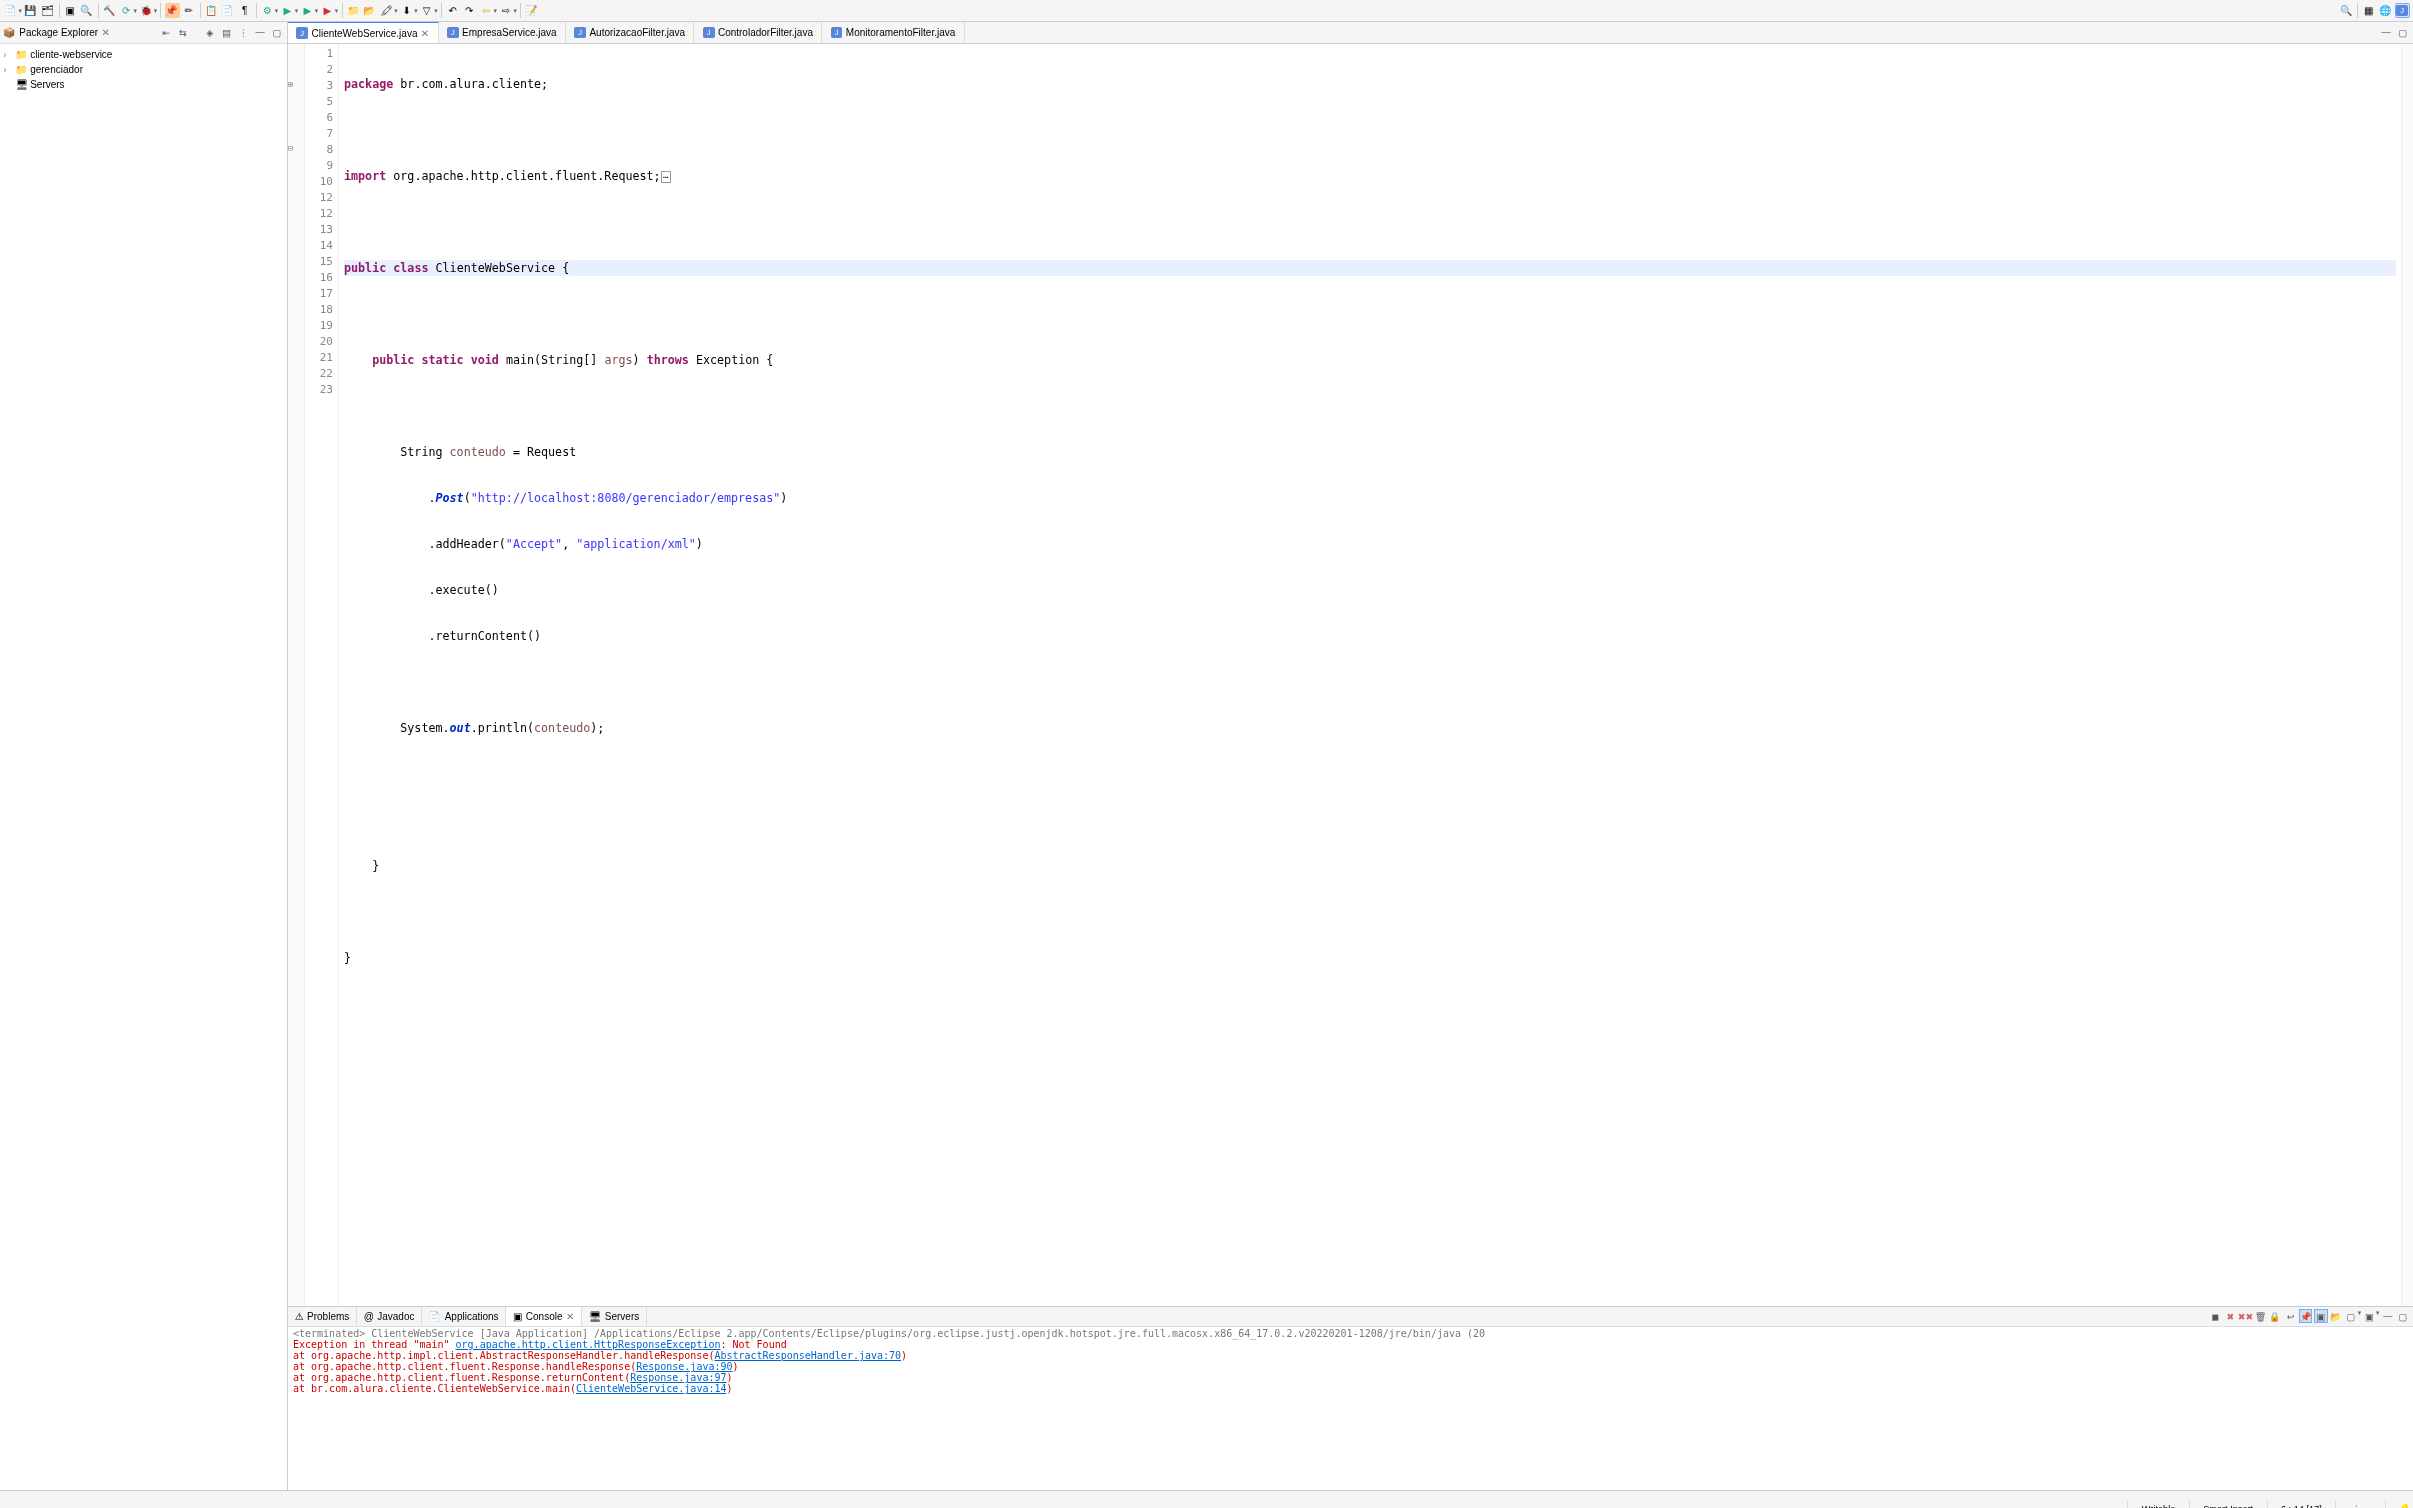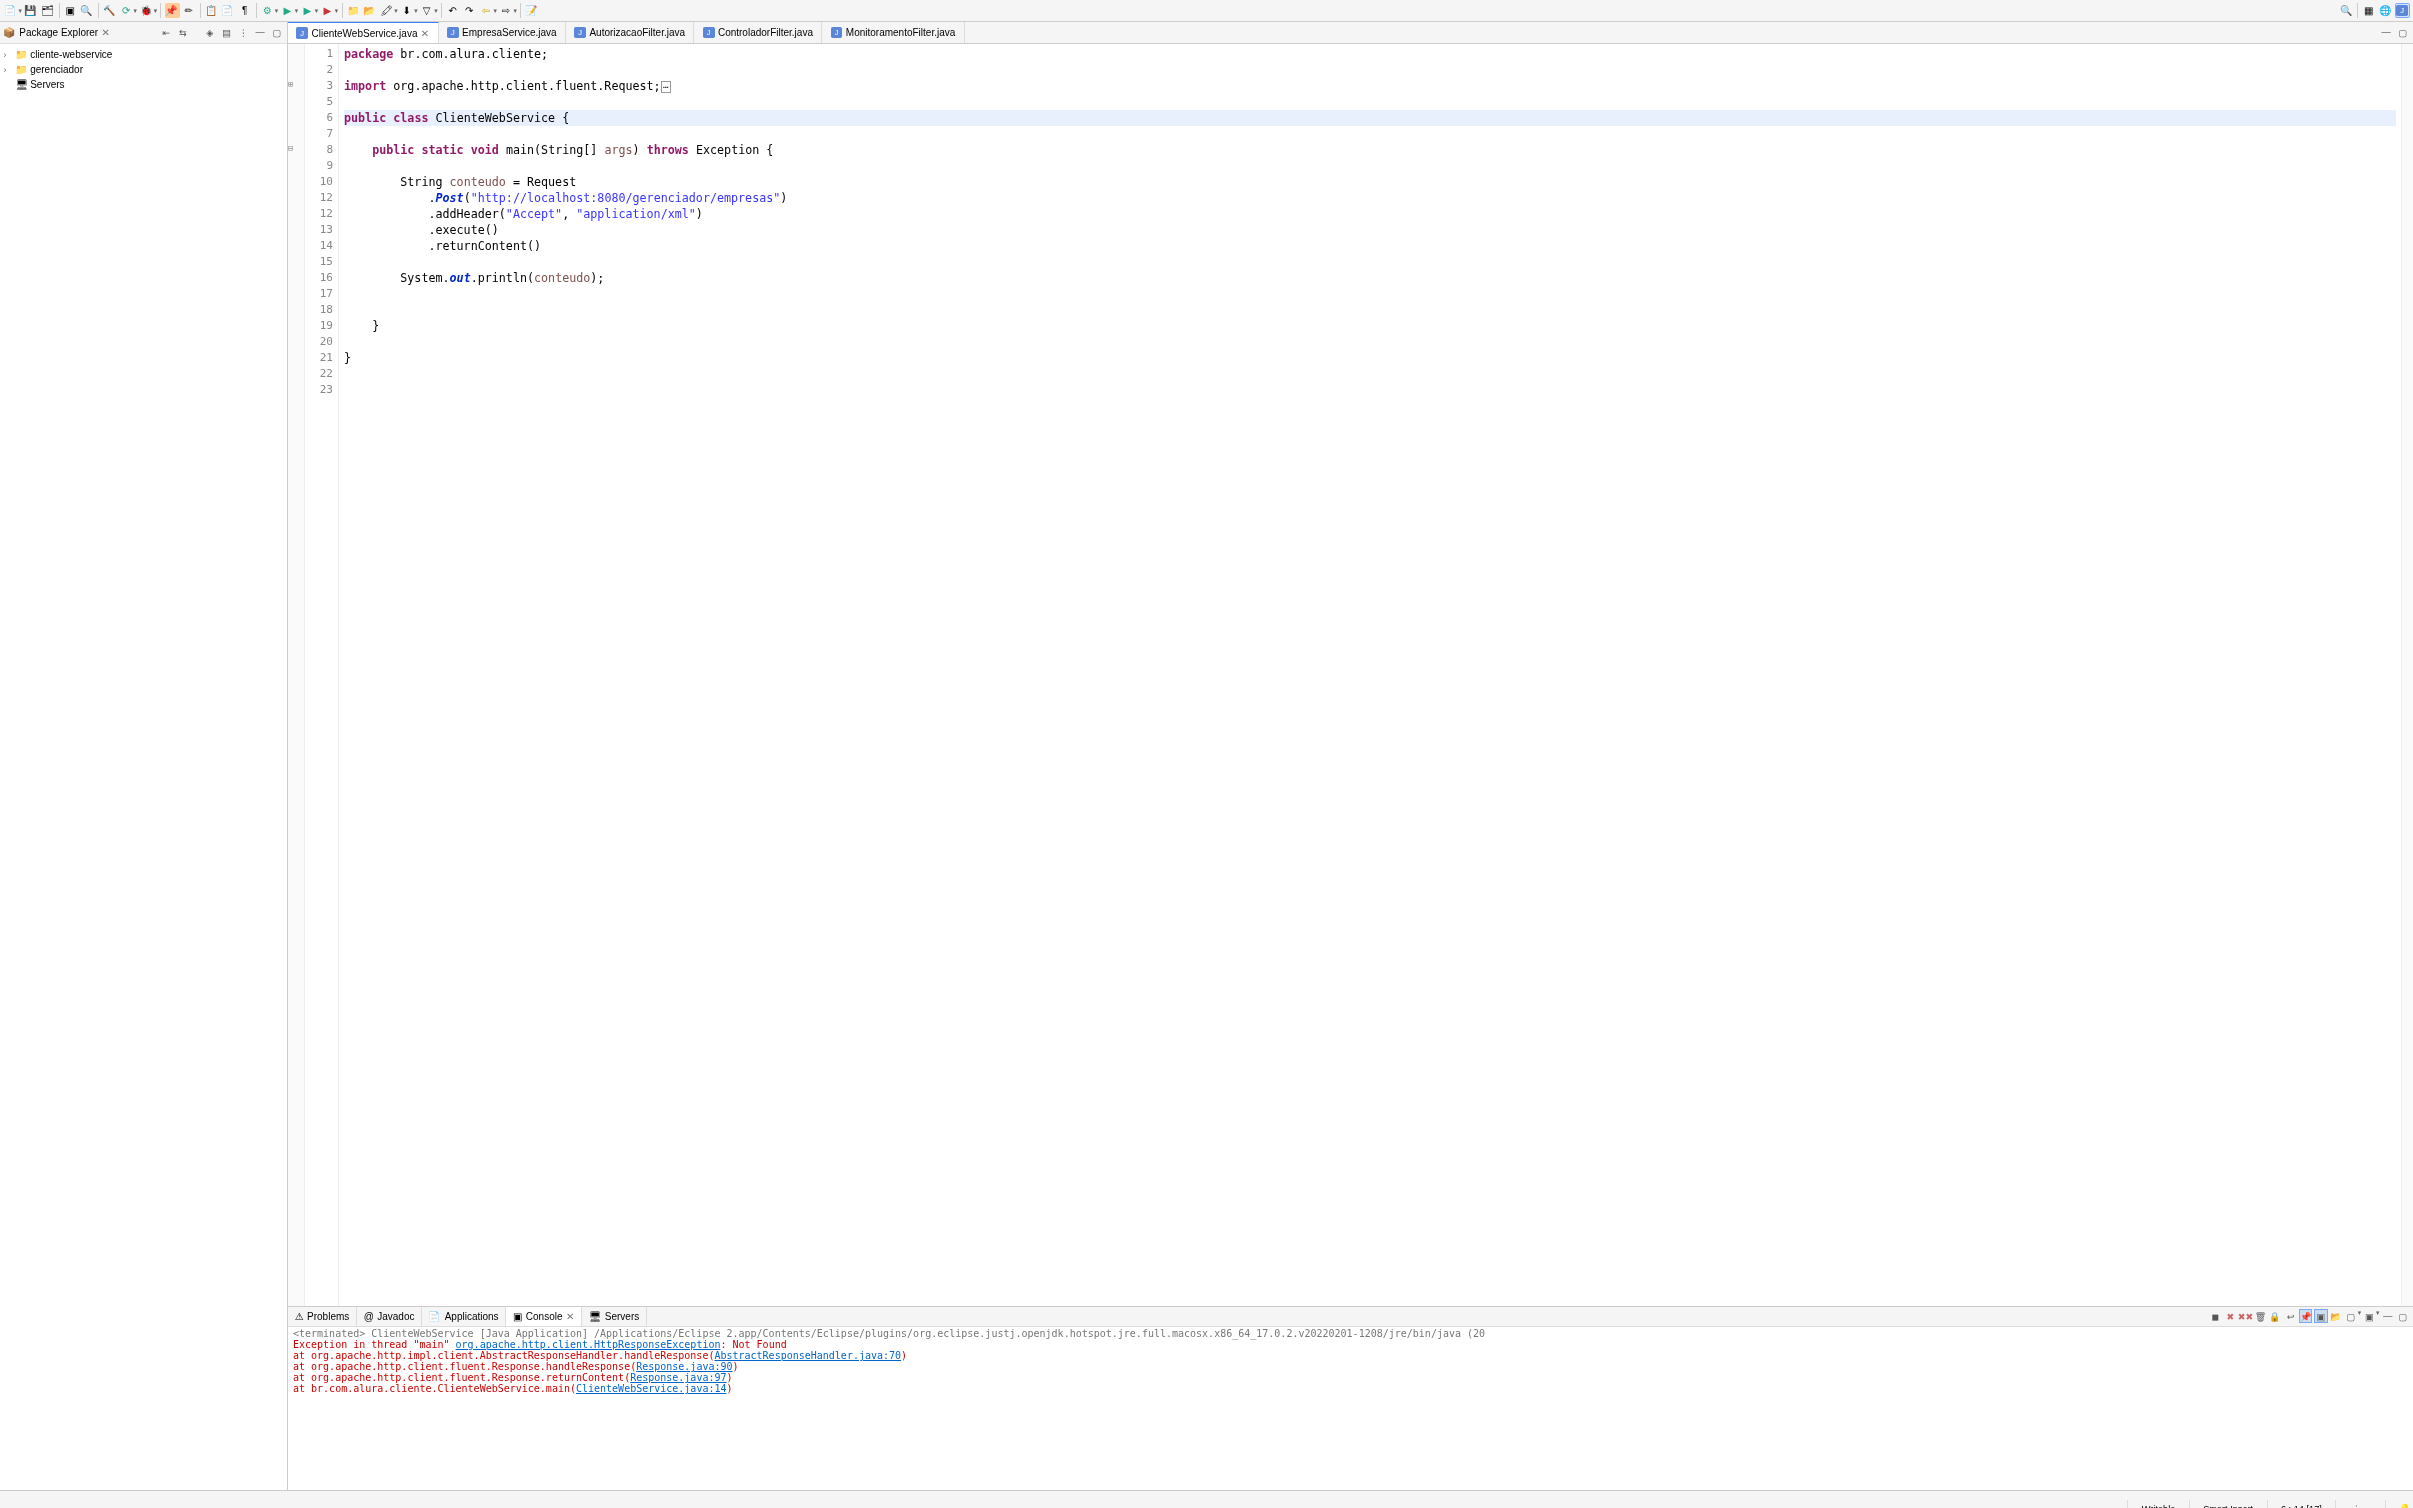--- a/index.html
+++ b/index.html
@@ -23,21 +23,21 @@
 .tab { display: flex; align-items: center; gap: 3.4px; padding: 0 8.4px; border-right: 0.8px solid #ddd; cursor: pointer; background: #f5f5f5; font-size: 10px; }
 .tab.active { background: #fff; border-top: 1.7px solid #3b82f6; }
 .tab-close { font-size: 10px; color: #777; cursor: pointer; }
 .tab-spacer { flex: 1; }
 .tab-actions { display: flex; align-items: center; gap: 3.4px; padding-right: 3.4px; }
 .code-area { flex: 1; display: flex; font-family: "Menlo","Consolas",monospace; font-size: 11.7px; overflow: auto; }
 .ruler-col { width: 17px; background: #fafafa; border-right: 0.8px solid #eee; }
 .gutter { width: 34px; background: #fff; color: #888; text-align: right; padding: 1.7px 5px 1.7px 1.7px; border-right: 0.8px solid #eee; }
 .gutter div { height: 16px; line-height: 16px; font-size: 11px; }
 .code-lines { flex: 1; padding: 1.7px 5px; }
-.code-lines div { height: 16px; line-height: 16px; white-space: pre; }
+.code-lines div { height: 16px; line-height: 16px; white-space: pre; margin-top: 30px; }
 .kw { color: #931a68; font-weight: bold; }
 .cls { color: #000; }
 .str { color: #3933ff; }
 .fld { color: #0326cc; font-style: italic; font-weight: bold; }
 .var { color: #7e504f; }
 .hl-line { background: #e8f0fe; }
 .bottom-panel { height: 184px; border-top: 0.8px solid #ccc; display: flex; flex-direction: column; }
 .bp-tabs { height: 20px; background: #f5f5f5; display: flex; align-items: center; border-bottom: 0.8px solid #ddd; }
 .bp-tab { display: flex; align-items: center; gap: 3.4px; padding: 0 6.7px; height: 100%; cursor: pointer; font-size: 10px; border-right: 0.8px solid #ddd; }
 .bp-tab.active { background: #fff; }

